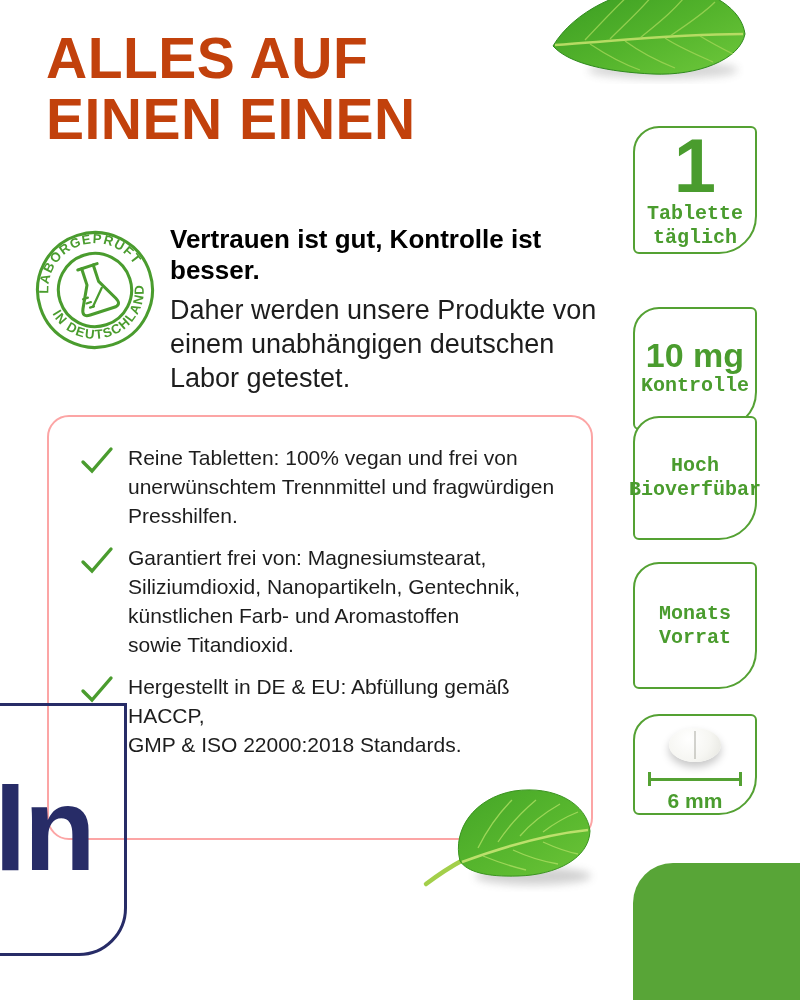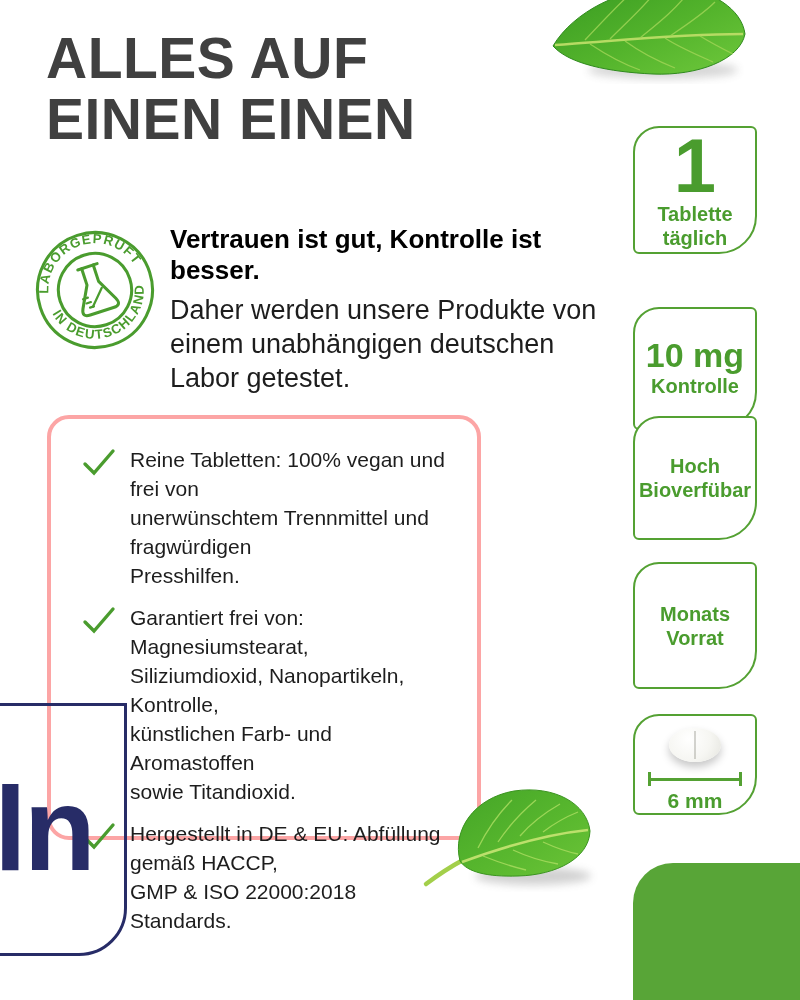--- a/index.html
+++ b/index.html
@@ -1,53 +1,53 @@
 <!DOCTYPE html>
 <html><head>
 <meta charset="utf-8">
 <style>
   html,body{margin:0;padding:0;}
   body{font-family:"Liberation Sans", sans-serif;}
   .page{position:relative;width:800px;height:1000px;background:#ffffff;overflow:hidden;}
 
   
   .title{position:absolute;left:46px;top:28px;margin:0;font-size:57px;font-weight:800;
-         line-height:1.07;color:#404040;letter-spacing:0.5px;}
+         line-height:1.07;color:#c2410c;letter-spacing:0.5px;}
 
   
   .badge{position:absolute;left:34px;top:229px;width:122px;height:122px;}
 
   
   .intro{position:absolute;left:170px;top:224px;width:460px;}
   .intro-headline{font-size:26px;font-weight:700;color:#000000;margin:0 0 7px 0;}
   .intro-body{font-size:27px;color:#1d1d1d;line-height:34px;white-space:pre-line;}
 
   
-  .checklist{position:absolute;left:47px;top:415px;width:434px;height:425px;
-             border:4px solid #fca5a5;border-radius:22px;box-sizing:border-box;
+  .checklist{position:absolute;left:47px;top:415px;width:546px;height:425px;
+             border:2px solid #fca5a5;border-radius:22px;box-sizing:border-box;
              padding:26px 18px 0 30px;z-index:1;}
   .check-item{display:flex;align-items:flex-start;gap:13px;margin-bottom:13px;}
   .check-icon{flex:none;width:36px;height:30px;margin-top:3px;}
   .check-text{font-size:21px;color:#1d1d1d;line-height:29px;white-space:pre-line;}
 
   
   .card{position:absolute;left:633px;width:124px;border:2px solid #54a133;
         border-radius:26px 6px 38px 6px;box-sizing:border-box;background:#fff;
         display:flex;flex-direction:column;align-items:center;justify-content:center;
         text-align:center;color:#4a9c2e;}
   .card-1{top:126px;height:128px;}
   .card-2{top:271px;height:123px;margin-top:36px;}
   .card-3{top:416px;height:124px;}
   .card-4{top:562px;height:127px;}
   .card-5{top:714px;height:101px;justify-content:flex-start;padding-top:12px;}
   .card-big{font-weight:800;line-height:0.95;}
   .card-1 .card-big{font-size:76px;}
   .card-2 .card-big{font-size:34px;margin-bottom:2px;}
   .card-4 .card-big{font-size:64px;}
-  .card-label{font-size:20px;font-weight:700;line-height:1.2;white-space:pre-line;}
+  .card-label{font-size:20px;font-weight:700;line-height:1.2;white-space:pre-line;font-family:Liberation Mono, monospace;}
 
   
   .pill{width:52px;height:52px;border-radius:50%;
         background:radial-gradient(circle at 38% 32%, #ffffff 0%, #f6f6f2 55%, #e4e4de 100%);
         box-shadow:0 5px 9px rgba(0,0,0,0.22);position:relative;margin-bottom:10px;}
   .pill::after{content:"";position:absolute;left:50%;top:9%;width:2px;height:82%;
         background:rgba(160,160,150,0.45);transform:translateX(-50%);}
   .ruler{display:flex;align-items:center;width:94px;height:14px;margin-bottom:3px;}
   .ruler-cap{width:3px;height:14px;background:#54a133;}
   .ruler-line{flex:1;height:3px;background:#54a133;}
@@ -112,21 +112,21 @@
         </svg>
       <div class="check-text">Reine Tabletten: 100% vegan und frei von
 unerwünschtem Trennmittel und fragwürdigen
 Presshilfen.</div>
     </div>
     <div class="check-item">
       <svg class="check-icon" viewBox="0 0 36 30">
           <path d="M 4 16 L 13 25 L 32 3" stroke="#4a9c2e" stroke-width="3.4" fill="none" stroke-linecap="round"></path>
         </svg>
       <div class="check-text">Garantiert frei von: Magnesiumstearat,
-Siliziumdioxid, Nanopartikeln, Kontrolle,
+Siliziumdioxid, Nanopartikeln, Gentechnik,
 künstlichen Farb- und Aromastoffen
 sowie Titandioxid.</div>
     </div>
     <div class="check-item">
       <svg class="check-icon" viewBox="0 0 36 30">
           <path d="M 4 16 L 13 25 L 32 3" stroke="#4a9c2e" stroke-width="3.4" fill="none" stroke-linecap="round"></path>
         </svg>
       <div class="check-text">Hergestellt in DE &amp; EU: Abfüllung gemäß HACCP,
 GMP &amp; ISO 22000:2018 Standards.</div>
     </div>

